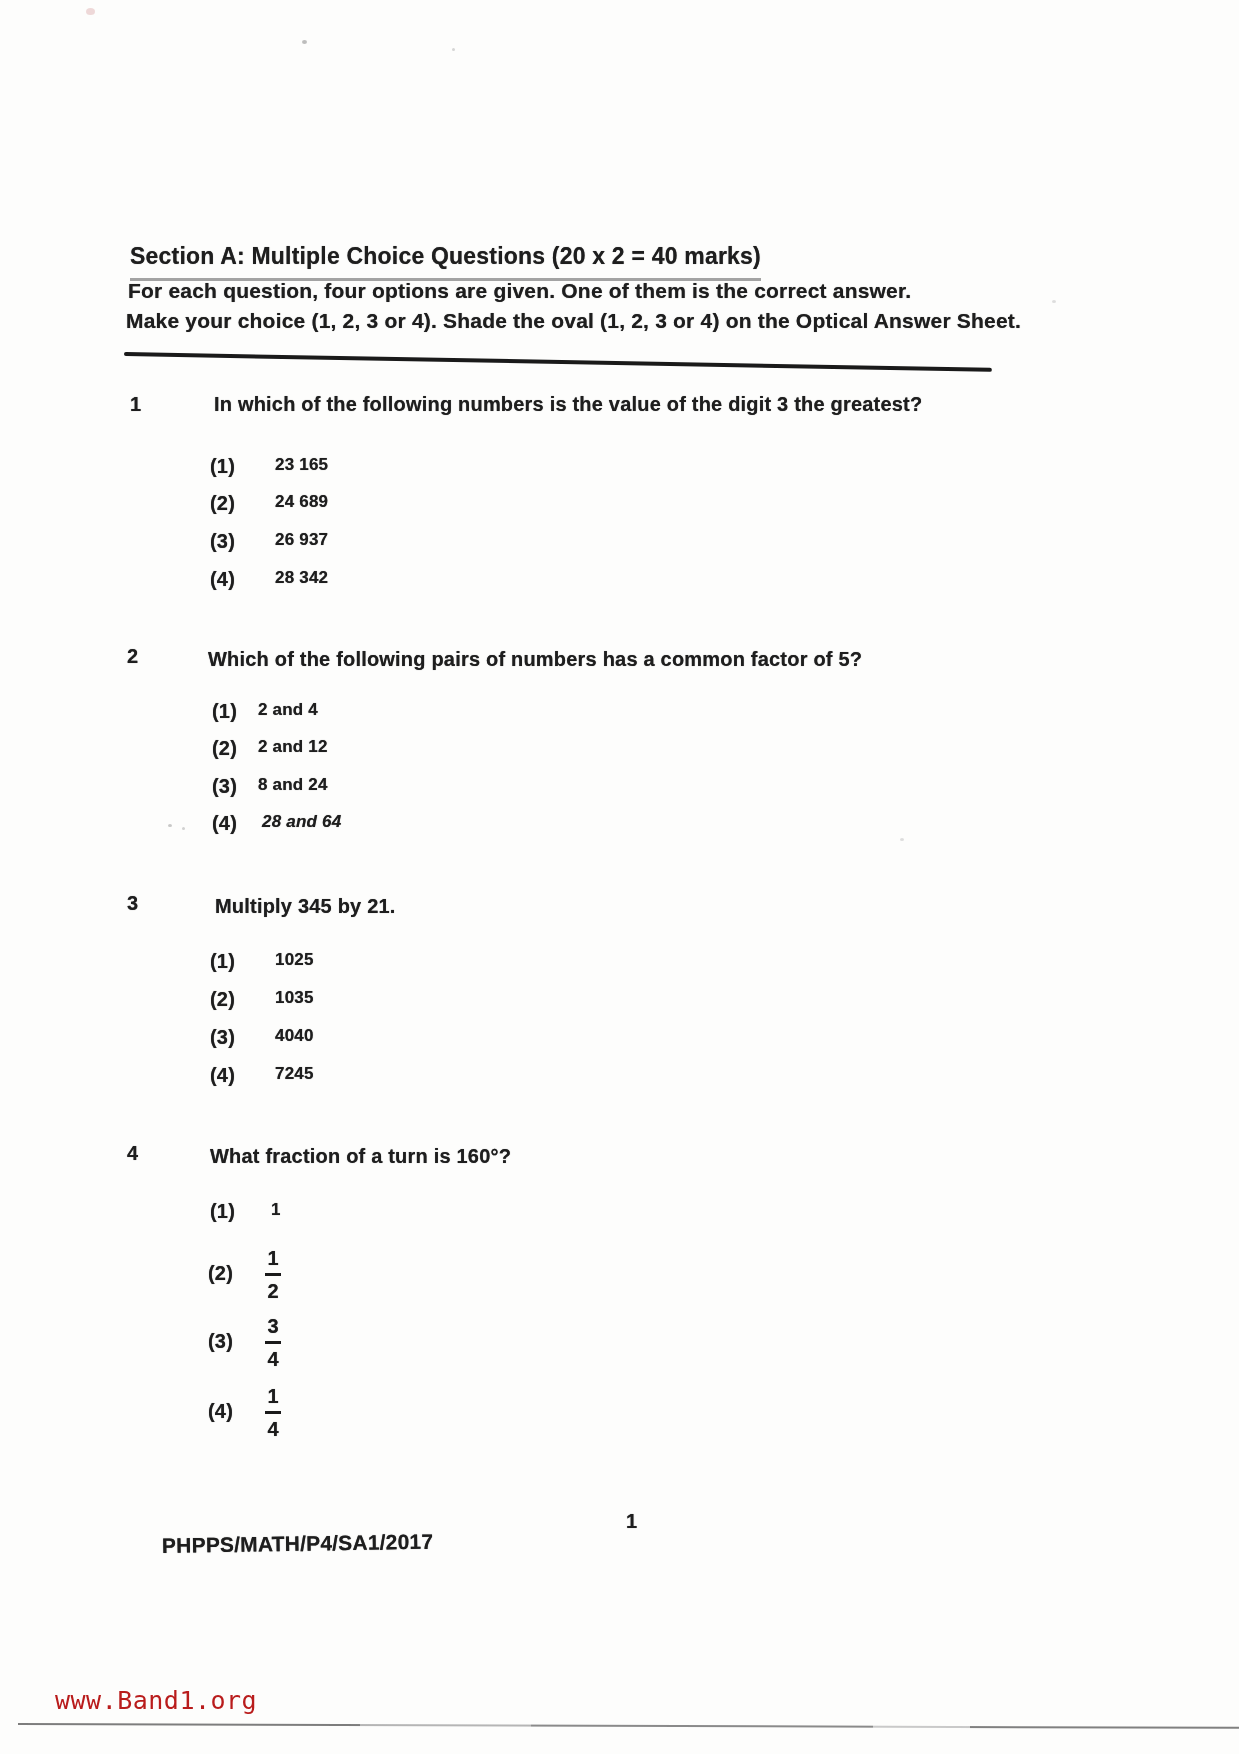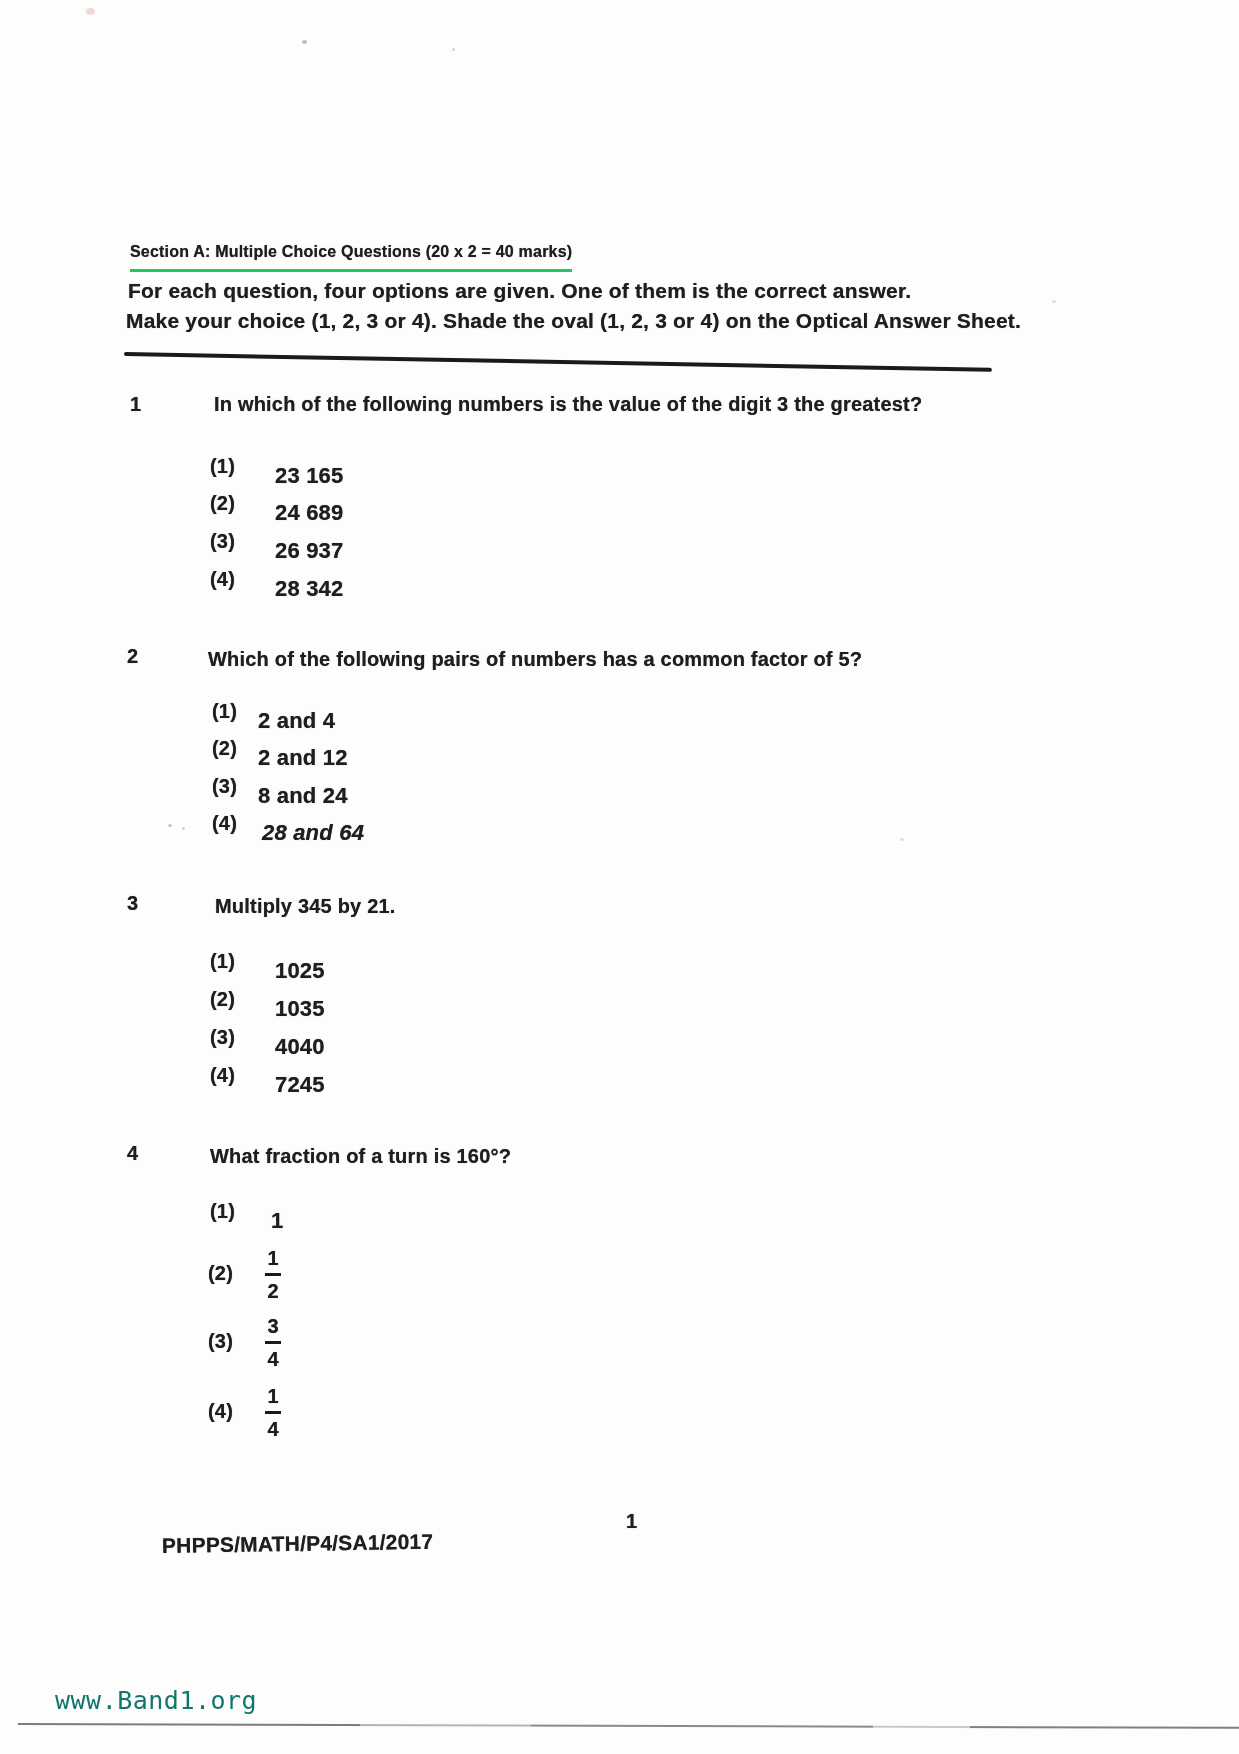--- a/index.html
+++ b/index.html
@@ -8,34 +8,34 @@
     background:#fdfdfc;
     font-family:"Liberation Sans", sans-serif;
     color:#1c1c1c;
   }
   .abs{position:absolute;}
   .doc{
     font-weight:700;color:#1e1e1e;
     text-shadow:0 0 0.7px rgba(25,25,25,.75);
     letter-spacing:.2px;white-space:nowrap;
   }
-  .title{font-size:16px;border-bottom:3px solid #22c55e;padding-bottom:8px;}
+  .title{font-size:23px;border-bottom:3px solid #a3a3a3;padding-bottom:8px;}
   .instr{font-size:21px;}
   .qnum{font-size:20px;}
   .qtext{font-size:20px;}
   .optlabel{font-size:20px;}
-  .optval{font-size:22px;margin-top:8px;}
+  .optval{font-size:17px;}
   .divider{background:#1a1a1a;height:3.5px;transform:rotate(1.05deg);transform-origin:left center;border-radius:2px;}
   .frac{width:30px;text-align:center;font-size:20px;font-weight:700;text-shadow:0 0 .7px rgba(25,25,25,.75);}
   .frac .num{line-height:26px;display:block;}
   .frac .bar{display:block;width:16px;height:2.5px;background:#1a1a1a;margin:2px auto;}
   .frac .den{line-height:26px;display:block;}
   .pagenum{font-size:20px;}
   .papercode{font-size:21px;transform:rotate(-0.9deg);transform-origin:left center;}
-  .watermark{font-family:"DejaVu Sans Mono", monospace;font-size:25px;font-weight:400;color:#0f766e;letter-spacing:.5px;}
+  .watermark{font-family:"DejaVu Sans Mono", monospace;font-size:25px;font-weight:400;color:#b91c1c;letter-spacing:.5px;}
   .bottomline{height:2px;transform:rotate(0.18deg);transform-origin:left center;
     background:linear-gradient(to right,#7d7d7d 0 28%,#b5b5b5 28% 42%,#8a8a8a 42% 70%,#c9c9c9 70% 78%,#808080 78% 100%);}
   .speck{border-radius:50%;}
 </style>
 </head>
 <body>
 
 <div class="abs doc title" style="left:130px;top:243px;">Section A: Multiple Choice Questions (20 x 2 = 40 marks)</div>
 <div class="abs doc instr" style="left:128px;top:279px;">For each question, four options are given.  One of them is the correct answer.</div>
 <div class="abs doc instr" style="left:126px;top:309px;">Make your choice (1, 2, 3 or 4).  Shade the oval (1, 2, 3 or 4) on the Optical Answer Sheet.</div>

